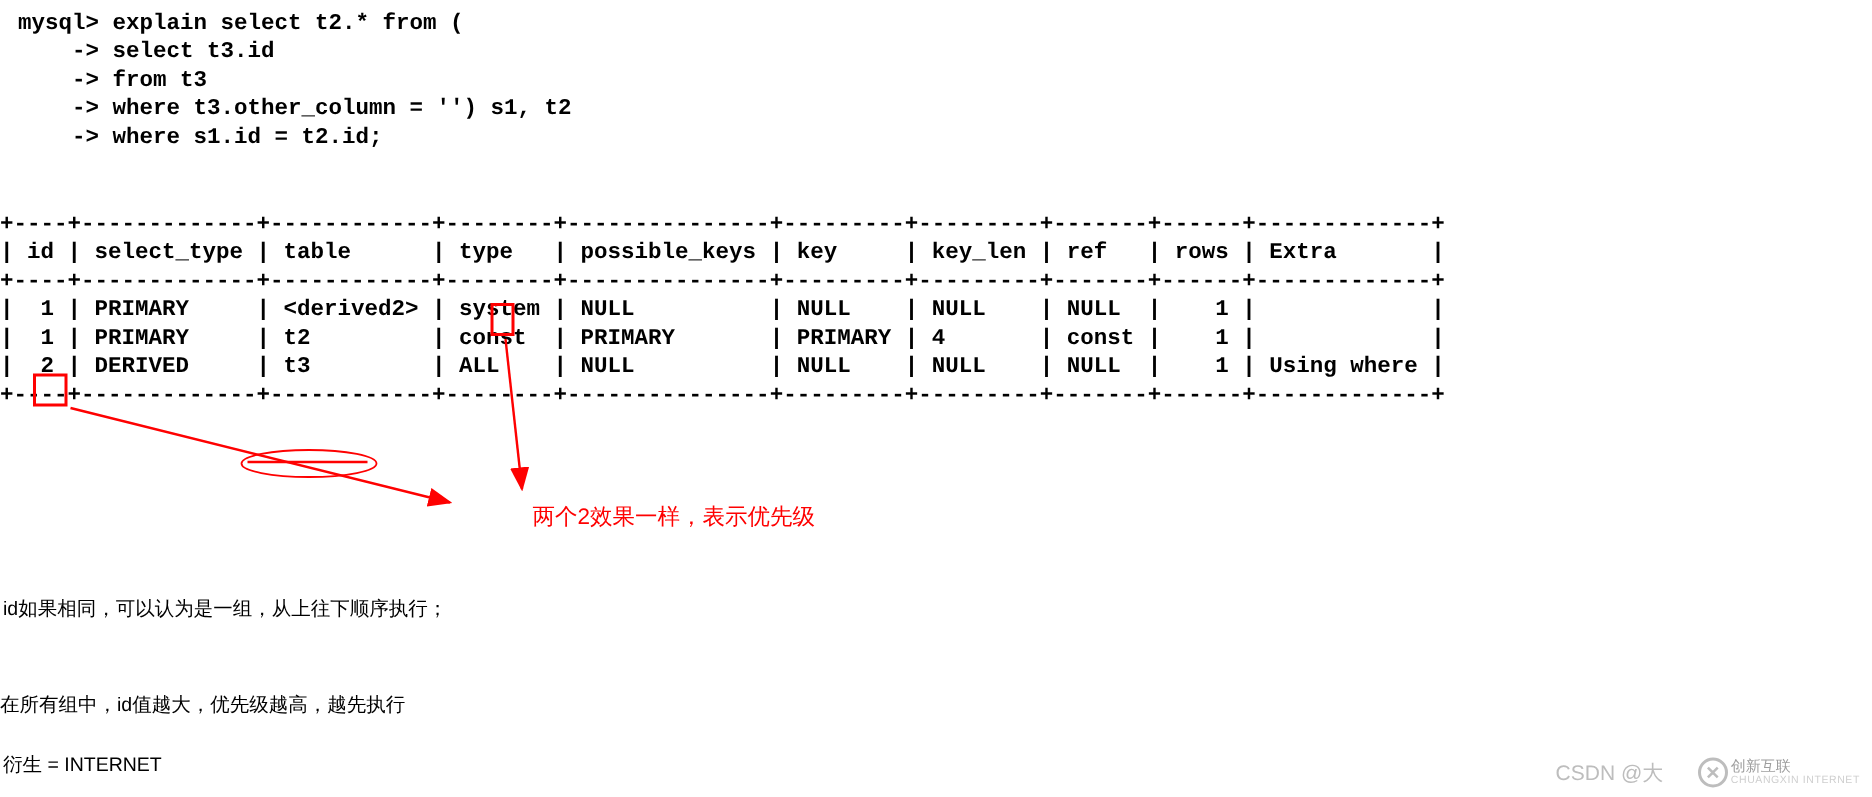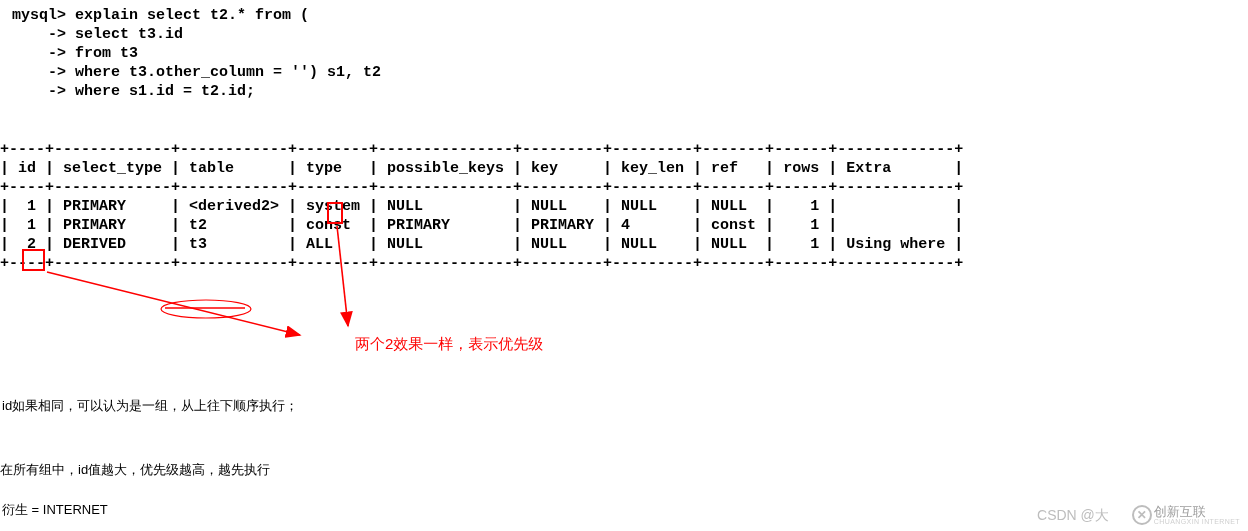--- a/index.html
+++ b/index.html
@@ -57,21 +57,21 @@
     gap: 2px;
   }
   .logo-badge {
     width: 20px; height: 20px;
     border: 2px solid #bdbdbd;
     border-radius: 50%;
     display: inline-flex;
     align-items: center; justify-content: center;
     font-size: 12px; color: #bdbdbd; font-weight: bold;
   }
-  .logo-text { font-size: 13px; color: #9e9e9e; }
+  .logo-text { font-size: 10px; color: #9e9e9e; }
   .logo-sub { font-size: 7px; color: #cfcfcf; letter-spacing: 0.4px; }
   .red-box {
     position: absolute;
     border: 2px solid #fe0101;
     background: transparent;
   }
   .box-1 { top: 249px; left: 22px; width: 23px; height: 22px; }
   .box-2 { top: 202px; left: 327px; width: 16px; height: 22px; }
   svg.arrows { position: absolute; top: 0; left: 0; pointer-events: none; }
 </style>

